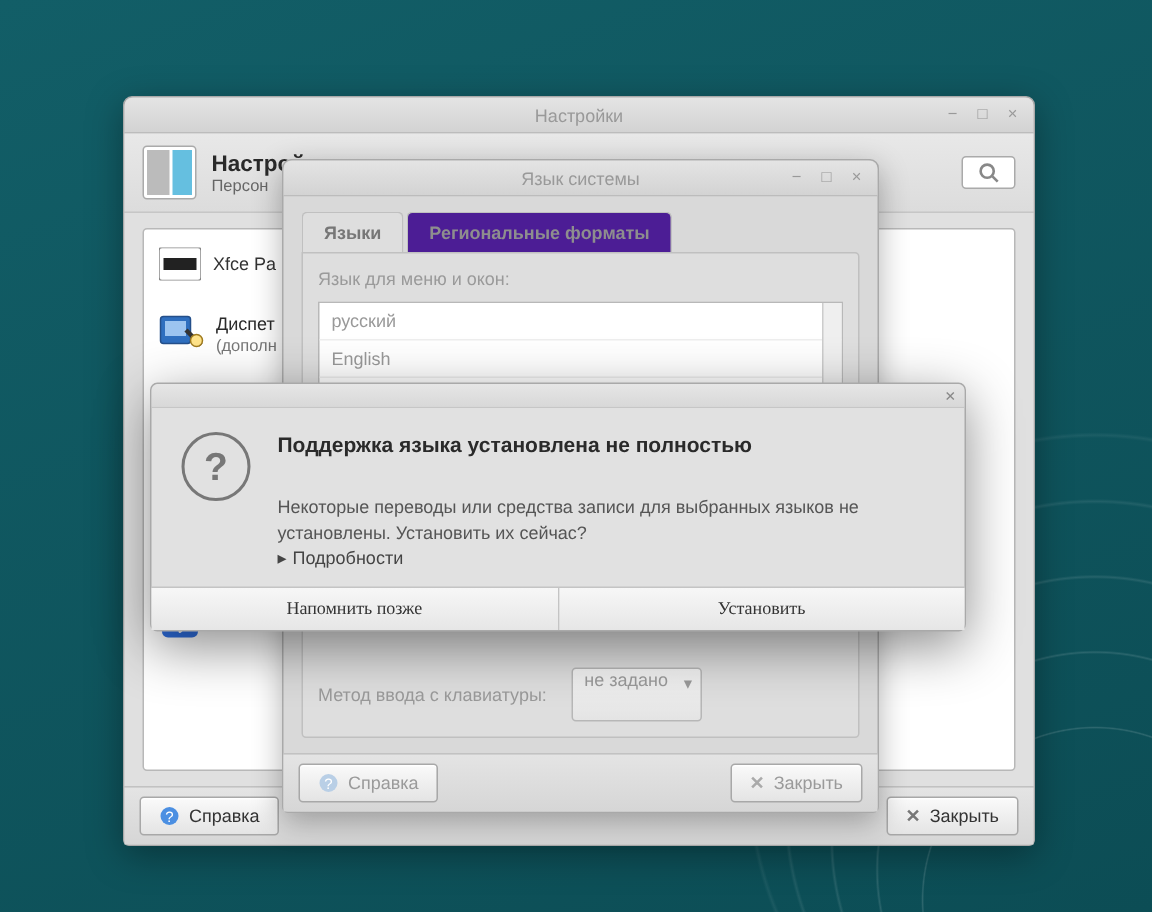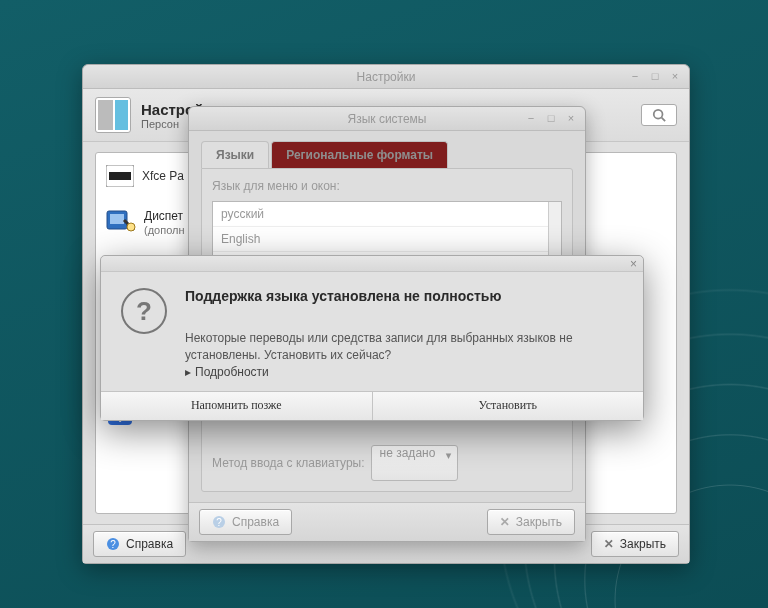--- a/index.html
+++ b/index.html
@@ -67,32 +67,32 @@
   .spacer { flex:1; }
 
   
   .win-lang {
     position:absolute; left: 188px; top: 106px; width: 398px; height: 436px;
     background:#d9d9d9; border:1px solid #a9a9a9; border-radius:6px 6px 4px 4px;
     box-shadow: 0 6px 20px rgba(0,0,0,0.30);
     display:flex; flex-direction:column;
   }
   .tabs { display:flex; gap:2px; padding:10px 12px 0 12px;font-weight:bold; }
-  .tab { padding:6px 14px; font-size:12px; color:#8e8e8e; background:#7f1d1d;
+  .tab { padding:6px 14px; font-size:12px; color:#8e8e8e; background:#4c1d95;
     border:1px solid #c0c0c0; border-bottom:none; border-radius:4px 4px 0 0;}
   .tab.active { background:#dedede; color:#777; }
   .tabbody { margin:0 12px 10px 12px; border:1px solid #c0c0c0; border-radius:0 3px 3px 3px;
     background:#dedede; padding:10px; flex:1; display:flex; flex-direction:column; gap:8px;}
   .label { font-size:12px; color:#9a9a9a; }
   .listbox { background:#fff; border:1px solid #b8b8b8; height:58px; position:relative;
      display:flex; flex-direction:column; }
   .listrow { padding:5px 8px; font-size:12px; color:#999; border-bottom:1px solid #eee;}
   .listbox .scroll { position:absolute; right:0;top:0;bottom:0;width:13px;background:#efefef;
     border-left:1px solid #ccc;}
-  .fieldrow { display:flex; align-items:center; gap:6px; }
+  .fieldrow { display:flex; align-items:center; gap:16px; }
   .combo { height:36px; padding:0 22px 0 8px; background:linear-gradient(#f3f3f3,#e4e4e4);
     border:1px solid #b7b7b7; border-radius:3px; font-size:12px; color:#9a9a9a; position:relative;}
   .combo::after { content:'▾'; position:absolute; right:6px; top:3px; font-size:11px; color:#9a9a9a;}
   .lang-footer { display:flex; padding:6px 10px; gap:8px; border-top:1px solid #c2c2c2;
     background:linear-gradient(#e4e4e4,#d6d6d6);}
 
   
   .win-dialog {
     position:absolute; left: 100px; top: 255px; width: 544px;
     background:#e1e1e1; border:1px solid #a9a9a9; border-radius:5px;

